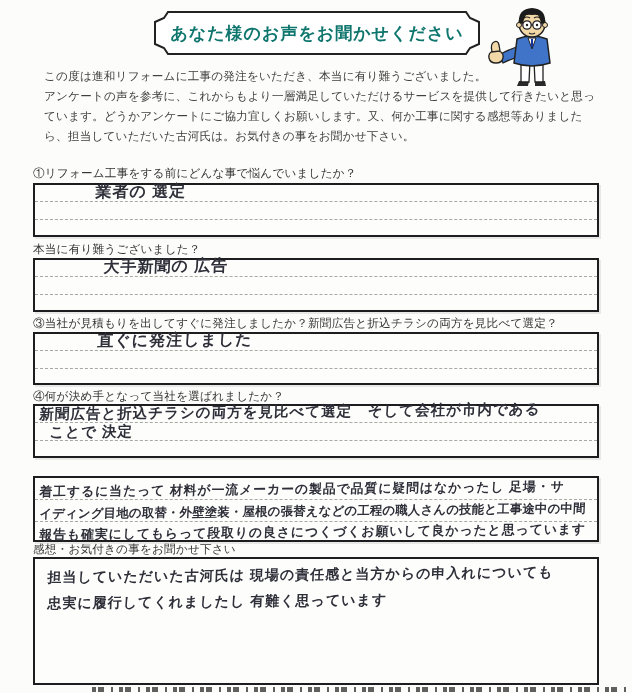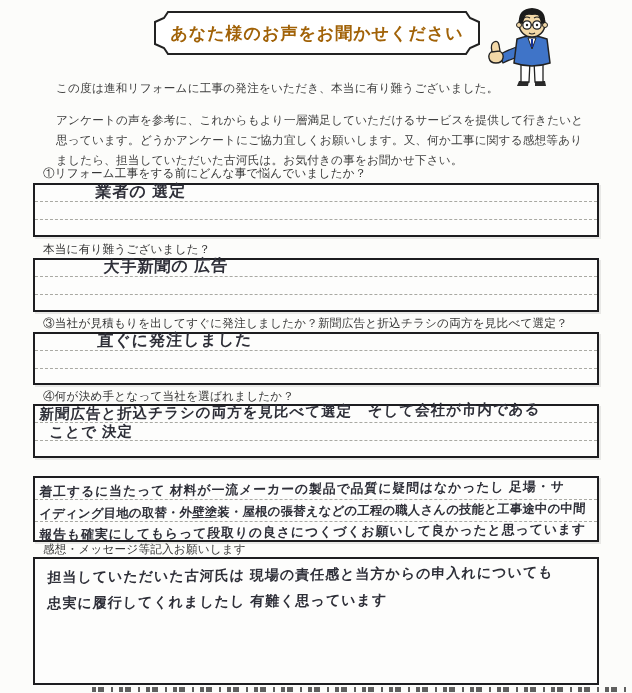--- a/index.html
+++ b/index.html
@@ -6,29 +6,29 @@
   .sheet{
     position:relative;width:632px;height:693px;background:#fcfcfa;
     font-family:"Liberation Sans",sans-serif;color:#3a3a3a;overflow:hidden;
     box-shadow:0 0 0 1px #ddd;
   }
   
   .title-wrap{position:absolute;left:152px;top:9px;width:330px;height:48px;}
   .title-frame{position:absolute;inset:0;}
   .title-text{
     position:absolute;inset:0;display:flex;align-items:center;justify-content:center;
-    font-size:17px;font-weight:bold;color:#a16207;letter-spacing:1px;
+    font-size:17px;font-weight:bold;color:#0f766e;letter-spacing:1px;
   }
   .mascot{position:absolute;left:483px;top:5px;width:96px;height:84px;}
   
   .intro{position:absolute;left:44px;top:66px;width:560px;font-size:11.6px;
          line-height:20px;color:#404040;letter-spacing:0.2px;}
-  .intro p{margin:12px;}
+  .intro p{margin:0;}
   
-  .q-label{position:absolute;left:33px;font-size:11.6px;color:#353535;letter-spacing:0.2px;white-space:nowrap;margin-left:10px;}
+  .q-label{position:absolute;left:33px;font-size:11.6px;color:#353535;letter-spacing:0.2px;white-space:nowrap;}
   .abox{position:absolute;left:33px;width:566px;background:#fdfdfc;
         border:2px solid #1d1d20;box-sizing:border-box;
         box-shadow:2px 2px 0 rgba(0,0,0,0.08);}
   .rrow{position:relative;border-bottom:1px dashed #a9a9a3;}
   .rrow:last-child{border-bottom:none;}
   .hw{
     position:absolute;bottom:-2px;white-space:nowrap;color:#2e2f38;
     transform:rotate(-0.6deg) skewX(-3deg);transform-origin:left bottom;
     font-weight:600;letter-spacing:1px;
   }
@@ -155,21 +155,21 @@
         <span class="hw" style="left:4px;font-size:12.8px">着工するに当たって 材料が一流メーカーの製品で品質に疑問はなかったし 足場・サ</span>
       </div>
     <div class="rrow" style="height:21px">
         <span class="hw" style="left:4px;font-size:12.4px;letter-spacing:0.2px">イディング目地の取替・外壁塗装・屋根の張替えなどの工程の職人さんの技能と工事途中の中間</span>
       </div>
     <div class="rrow" style="height:20px">
         <span class="hw" style="left:4px;font-size:12.8px">報告も確実にしてもらって段取りの良さにつくづくお願いして良かったと思っています</span>
       </div>
   </div>
 
-  <div class="q-label" style="top:542px">感想・メッセージ等記入お願いします</div>
+  <div class="q-label" style="top:542px">感想・お気付きの事をお聞かせ下さい</div>
   <div class="msg-box">
     <div class="msg-line">
         <span class="hw" style="left:12px;font-size:14px">担当していただいた古河氏は 現場の責任感と当方からの申入れについても</span>
       </div>
     <div class="msg-line">
         <span class="hw" style="left:12px;font-size:14px">忠実に履行してくれましたし 有難く思っています</span>
       </div>
   </div>
 
   <div class="clip-strip"></div>

